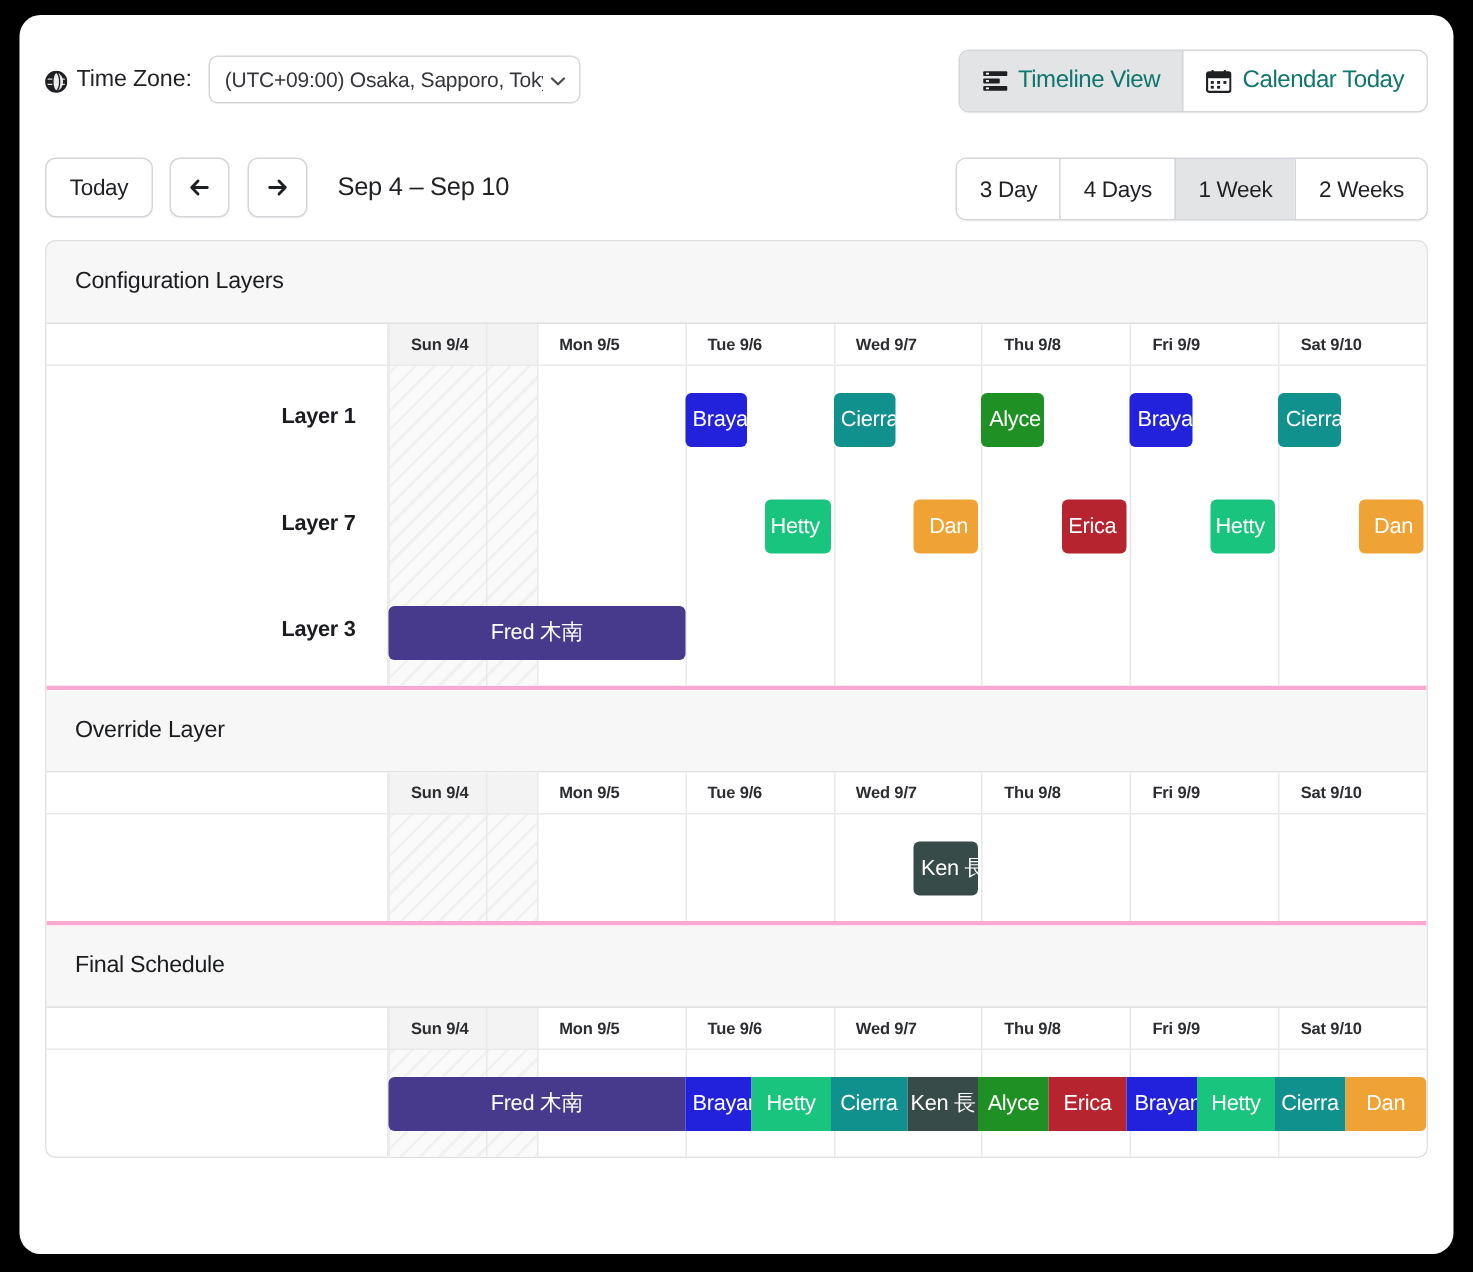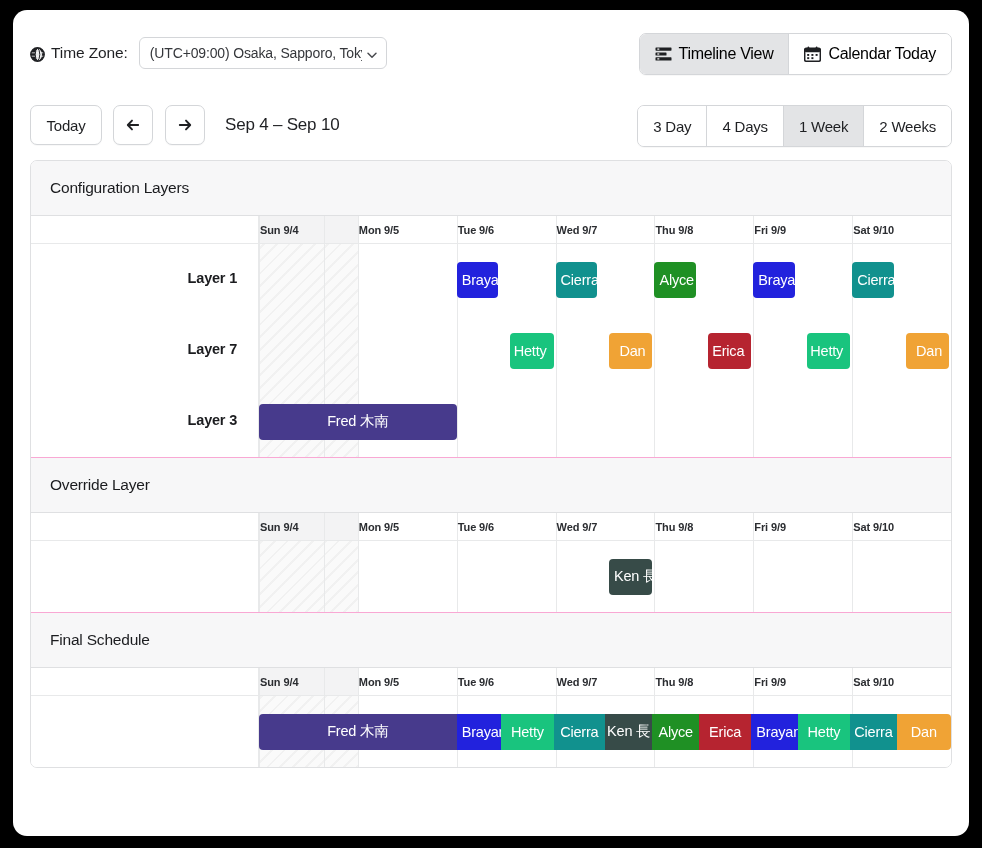--- a/index.html
+++ b/index.html
@@ -58,21 +58,21 @@
   .view-toggle {
     position: absolute; right: 17px; top: 23px;
     display: flex;
     border: 1px solid #d4d6d9; border-radius: 7px;
     overflow: hidden; background: #ffffff;
     box-shadow: 0 1px 1px rgba(0,0,0,0.03);
   }
   .view-btn {
     height: 40px; padding: 0 15px;
     display: flex; align-items: center; gap: 7px;
-    font-size: 16px; color: #000000;
+    font-size: 16px; color: #0f766e;
     background: #ffffff; cursor: pointer;
     letter-spacing: -0.3px; white-space: nowrap;
   }
   .view-btn + .view-btn { border-left: 1px solid #d4d6d9; }
   .view-btn.active { background: #e3e4e6; }
   .vicon { width: 17px; height: 16px; flex: none; }
 
   
   .nav-row {
     position: absolute; left: 0; top: 78px; width: 956px; height: 72px;
@@ -113,21 +113,21 @@
 
   
   .sections {
     position: absolute; left: 17px; top: 150px;
     width: 922px;
     border: 1px solid #dfe0e2;
     border-radius: 7px;
     overflow: hidden;
     background: #ffffff;
   }
-  .section + .section { border-top: 1px solid #f9a8d4; }
+  .section + .section { border-top: 3px solid #f9a8d4; }
   .section-head {
     height: 55px; background: #f7f7f8;
     display: flex; align-items: center;
     padding-left: 19px;
     border-bottom: 1px solid #dfe0e2;
   }
   .section-title {
     font-size: 15.5px; font-weight: normal; color: #1b1c1f;
     letter-spacing: -0.2px;
   }
@@ -135,21 +135,21 @@
   .grid-wrap { position: relative; background: #ffffff; }
 
   
   .day-head {
     position: absolute; left: 0; top: 0; right: 0; height: 28px;
     border-bottom: 1px solid #e8e9ea;
   }
   .day-cell {
     position: absolute; top: 0; height: 28px;
     display: flex; align-items: center;
-    padding-left: 1px;
+    padding-left: 15px;
     font-size: 11px; font-weight: bold; color: #2b2d31;
     letter-spacing: -0.1px;
   }
 
   
   .col-line {
     position: absolute; top: 0; bottom: 0; width: 1px;
     background: #e8e9ea;
   }
   

